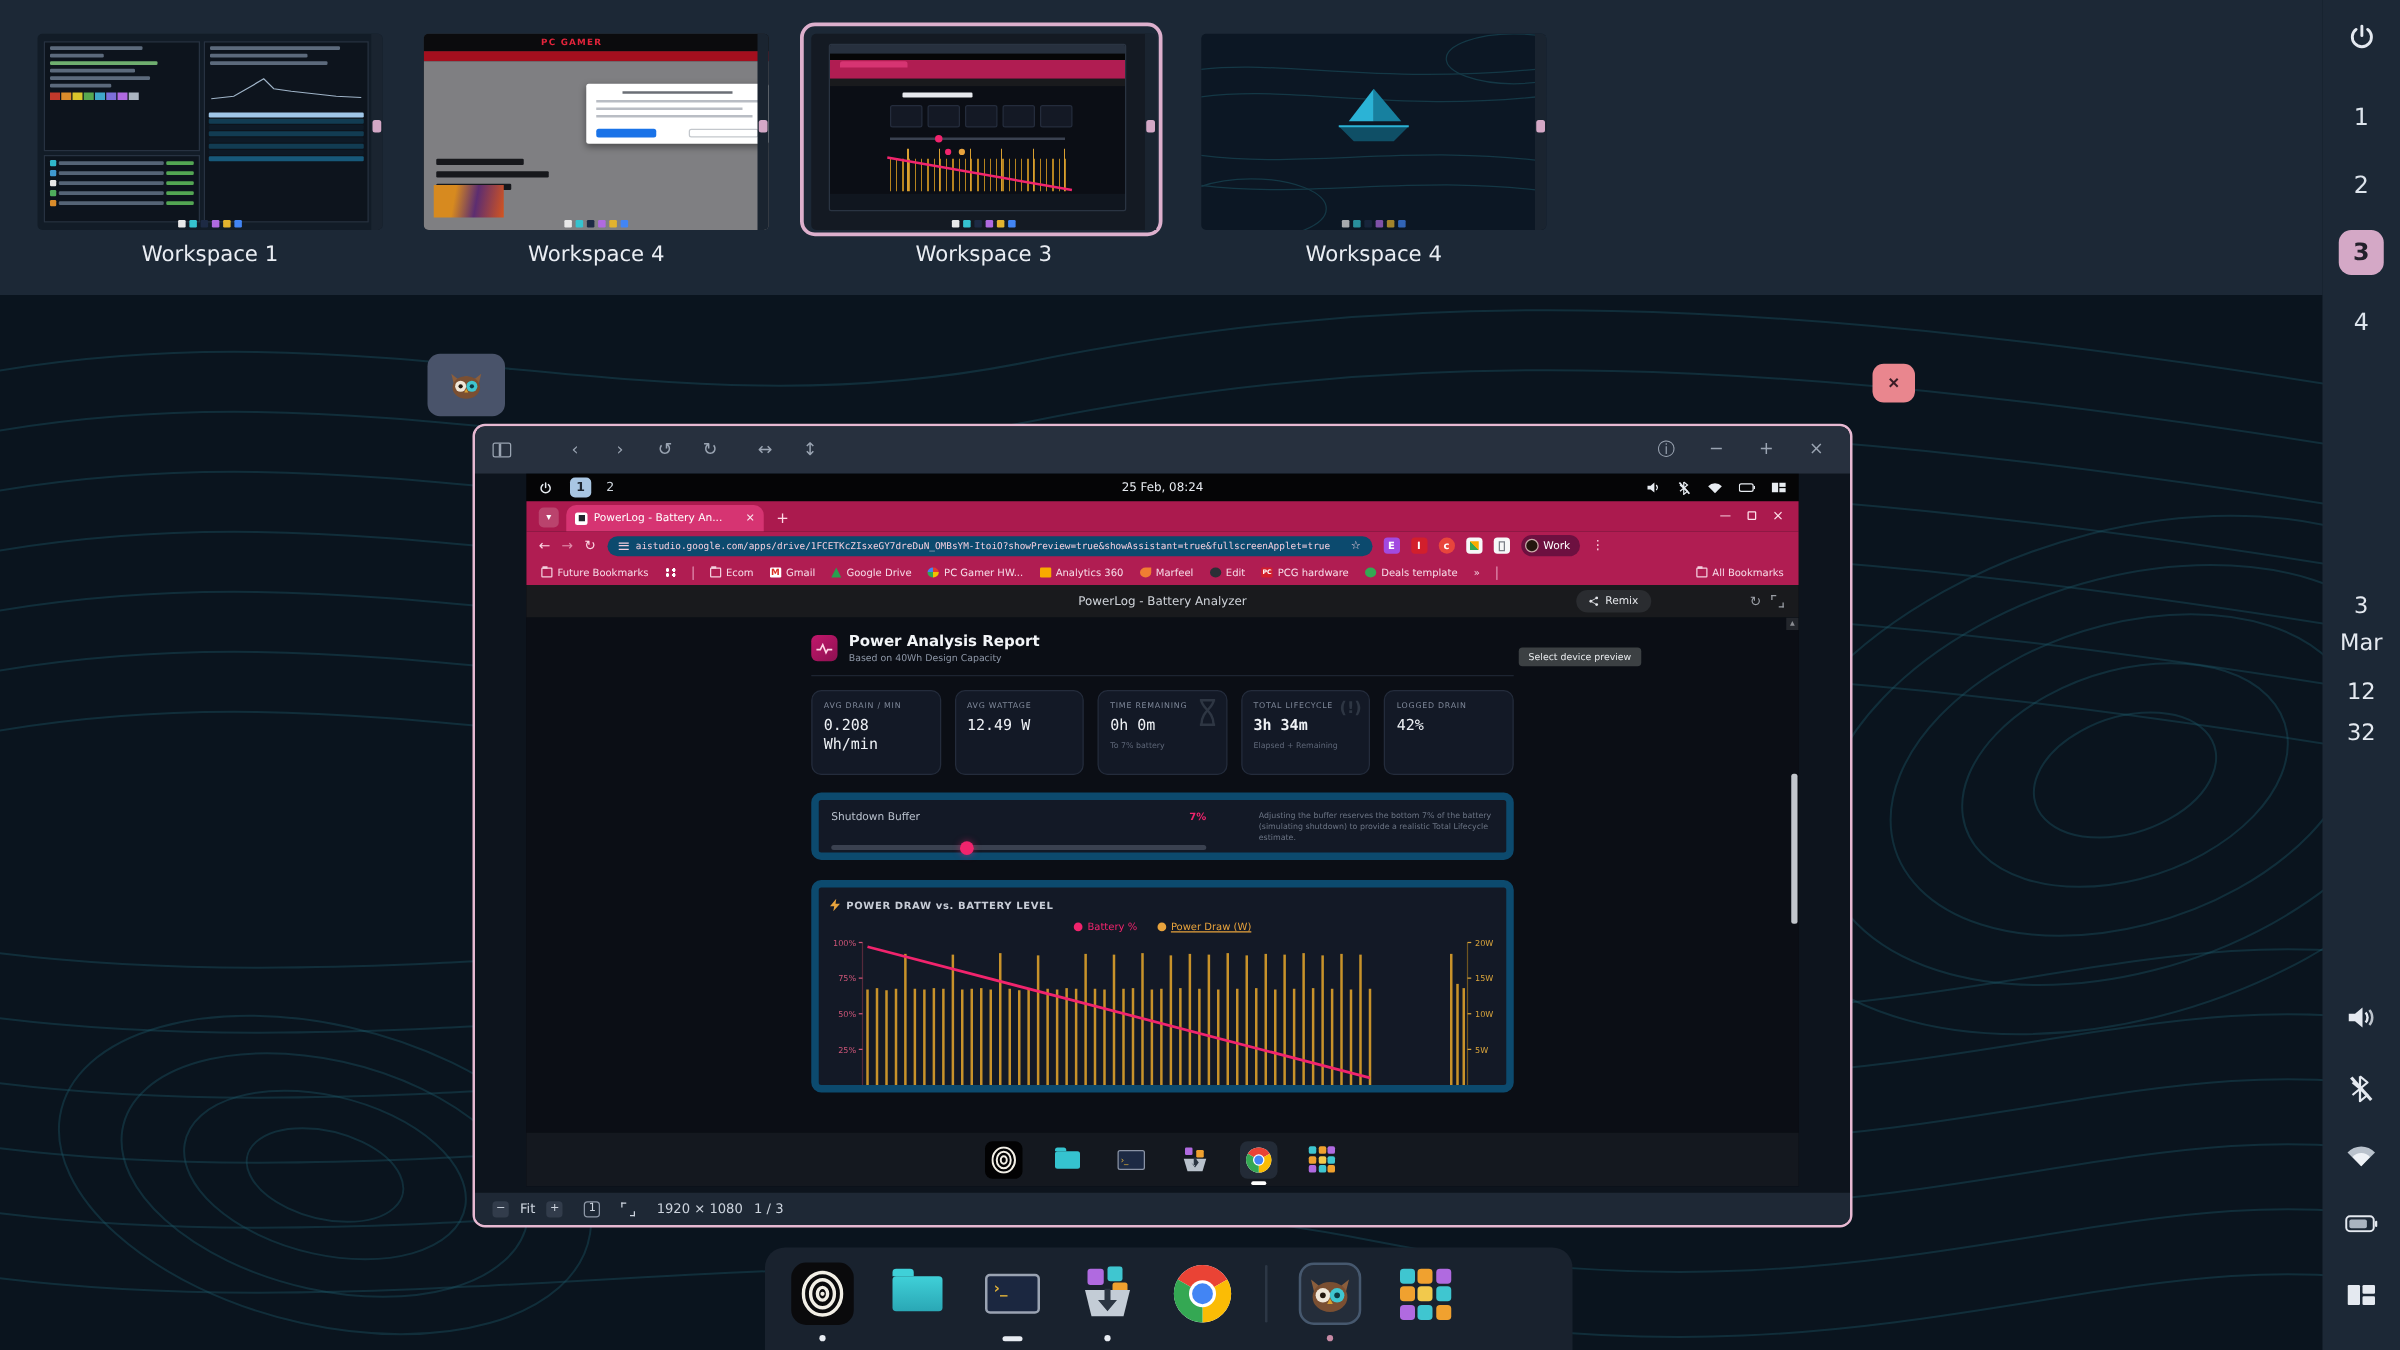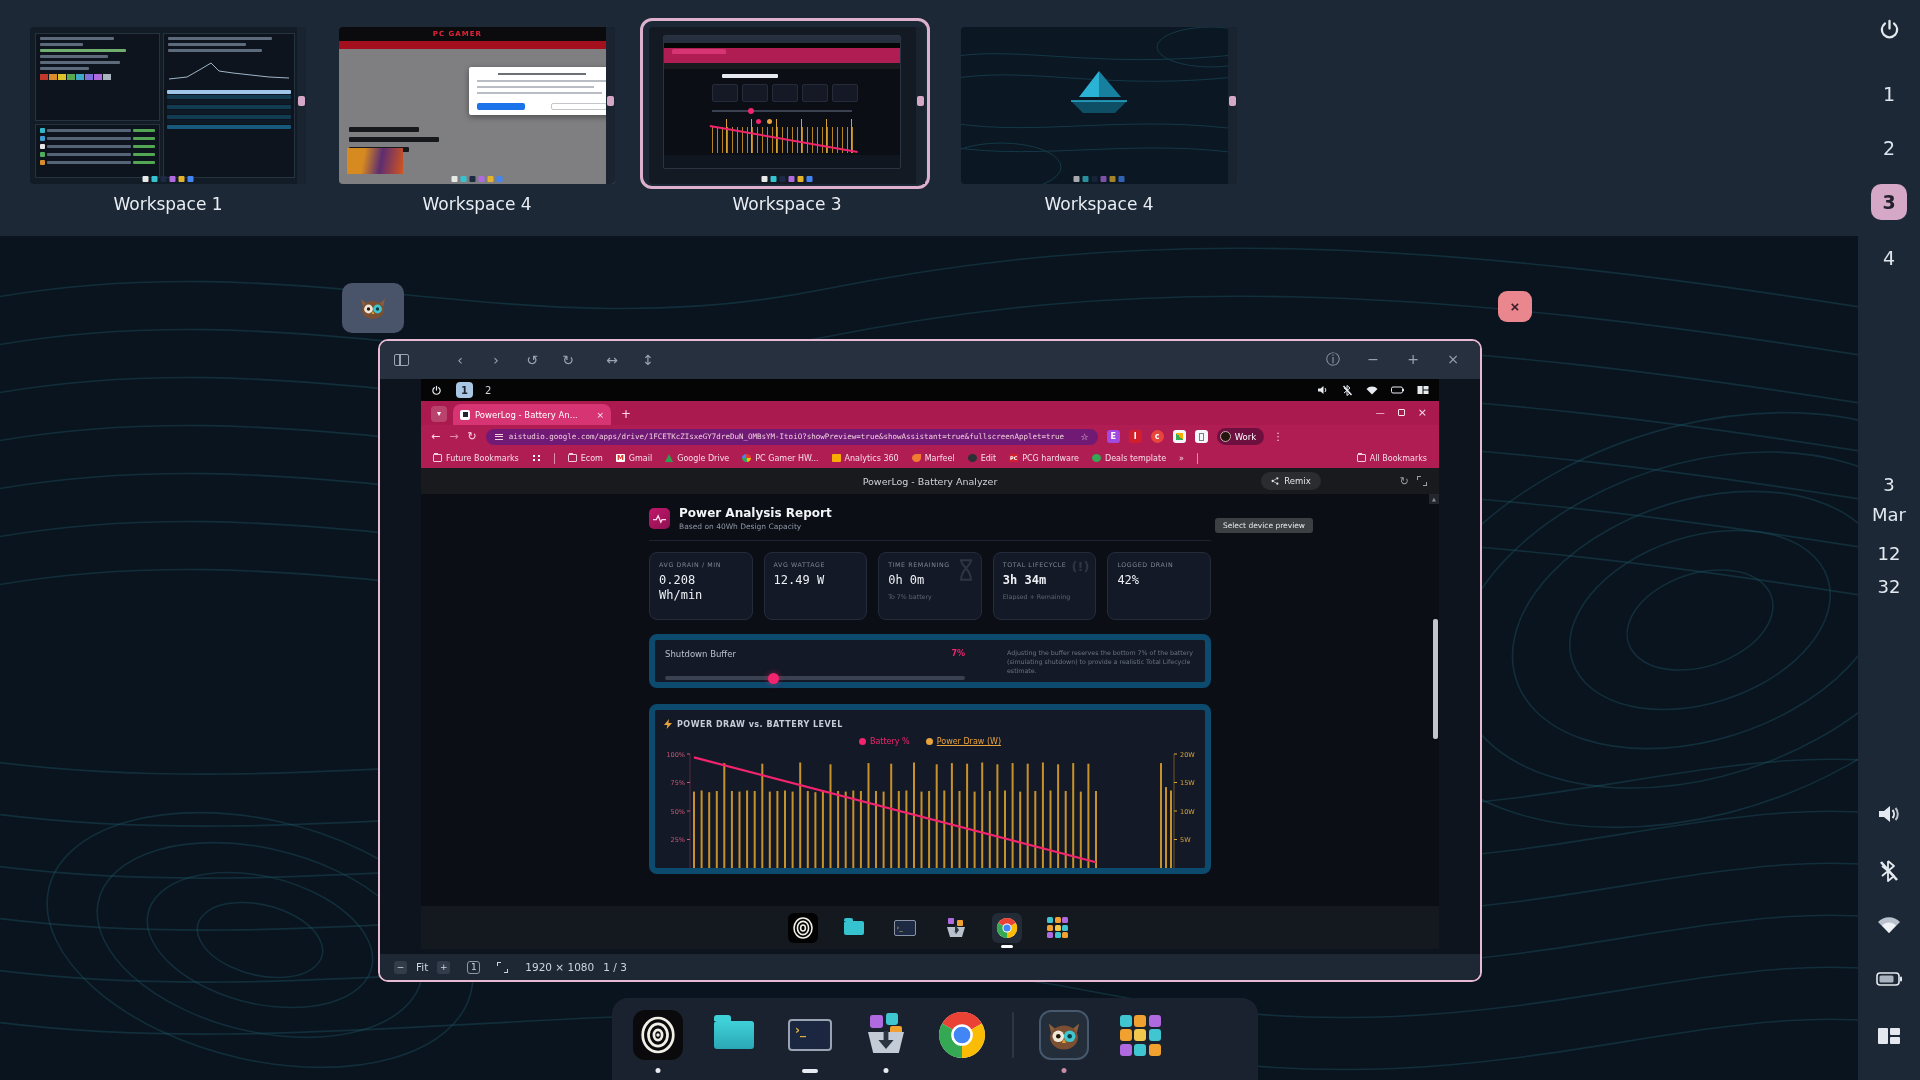--- a/index.html
+++ b/index.html
@@ -110,21 +110,21 @@
   .tab .fav { width:10px; height:10px; background:#fff; border-radius:2px; position:relative; flex:0 0 auto; }
   .tab .fav::after { content:""; position:absolute; left:2.5px; top:2.5px; width:5px; height:5px; background:#22262e; }
   .tab .ttl { white-space:nowrap; overflow:hidden; flex:1; }
   .tab .x { font-size:9px; opacity:.9; }
   .newtab { color:#ffd9e6; font-size:12px; margin:0 0 4px 10px; }
   .winctl { position:absolute; right:12px; top:5px; display:flex; gap:13px; color:#ffe2ec; font-size:9px; align-items:center; }
   .winctl .rest { width:7px; height:7px; border:1px solid #ffe2ec; border-radius:1px; }
 
   .r-url { height:23px; background:#b01d52; display:flex; align-items:center; padding:0 10px; gap:9px; flex:0 0 auto; color:#ffd9e6; }
   .r-url .nav { font-size:11px; }
-  .url-pill { width:612px; height:16px; background:#701a75; border-radius:8px; display:flex; align-items:center; gap:6px; padding:0 9px; color:#f3cfde; font-size:7.5px; overflow:hidden; white-space:nowrap; }
+  .url-pill { width:612px; height:16px; background:#0c4a6e; border-radius:8px; display:flex; align-items:center; gap:6px; padding:0 9px; color:#f3cfde; font-size:7.5px; overflow:hidden; white-space:nowrap; }
   .tune { display:inline-block; width:8px; flex:0 0 auto; }
   .tune i { display:block; height:1px; background:#f3cfde; margin:1.5px 0; }
   .url-star { margin-left:auto; flex:0 0 auto; font-size:9px; }
   .ext { width:13px; height:13px; border-radius:3px; font-size:8px; font-weight:bold; color:#fff; display:flex; align-items:center; justify-content:center; flex:0 0 auto; }
   .profile { height:17px; background:#6d1040; border-radius:9px; display:flex; align-items:center; gap:4px; padding:0 8px 0 3px; color:#fff; font-size:8.5px; }
   .profile .av { width:11px; height:11px; border-radius:50%; background:#24160f; border:1px solid #caa; }
 
   .r-bm { height:20px; background:#b01d52; display:flex; align-items:center; padding:0 12px; gap:13px; color:#f7dce8; font-size:8px; flex:0 0 auto; }
   .bm { display:flex; align-items:center; gap:4px; white-space:nowrap; cursor:pointer; }
   .bm-ic { width:9px; height:8px; display:inline-block; border-radius:1px; flex:0 0 auto; position:relative; }
@@ -527,20 +527,21 @@
   <div class="v-body">
     <div class="remote">
 
       <div class="r-sysbar">
         <svg width="11" height="11" viewBox="0 0 24 24" fill="none" stroke="#e8ecf1" stroke-width="2.6" stroke-linecap="round">
             <path d="M12 3v8"></path>
             <path d="M7.2 5.8a8 8 0 1 0 9.6 0"></path>
           </svg>
         <span class="r-ws1">1</span>
         <span class="r-ws2">2</span>
+        <span class="r-clock">25 Feb, 08:24</span>
         <span class="r-sysicons">
           <svg width="12" height="10" viewBox="0 0 24 20" fill="#e8ecf1">
               <polygon points="2,7 7,7 13,2 13,18 7,13 2,13"></polygon>
               <path d="M16 6 a6 6 0 0 1 0 8" stroke="#e8ecf1" stroke-width="2" fill="none"></path>
             </svg>
           <svg width="11" height="11" viewBox="0 0 22 22" fill="none" stroke="#e8ecf1" stroke-width="2">
               <path d="M10 1 v20 l6-5 -12-10 M10 1 l6 5 -12 10"></path>
               <line x1="3" y1="2" x2="19" y2="20" stroke-width="3"></line>
             </svg>
           <svg width="12" height="9" viewBox="0 0 24 18">

